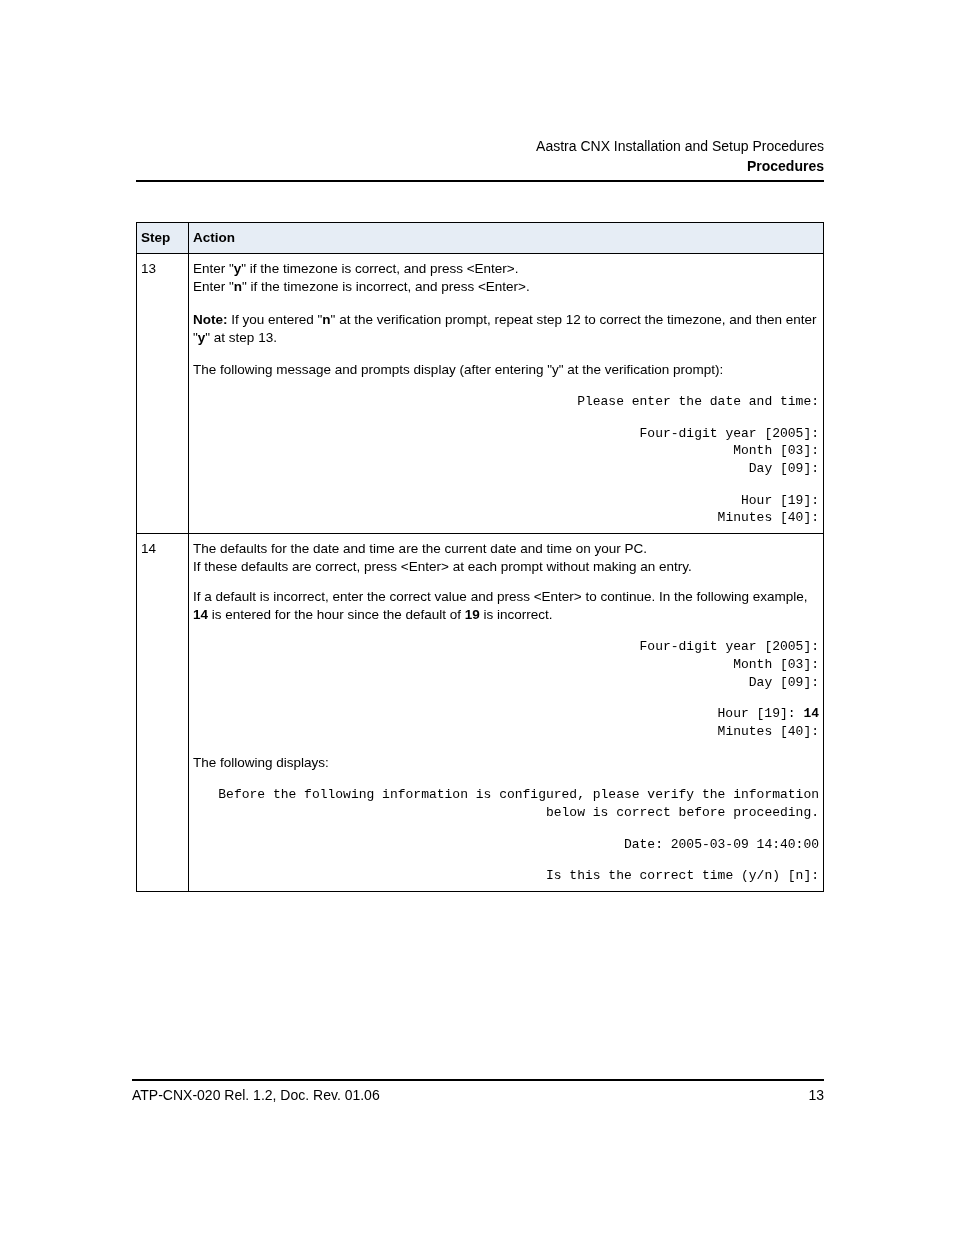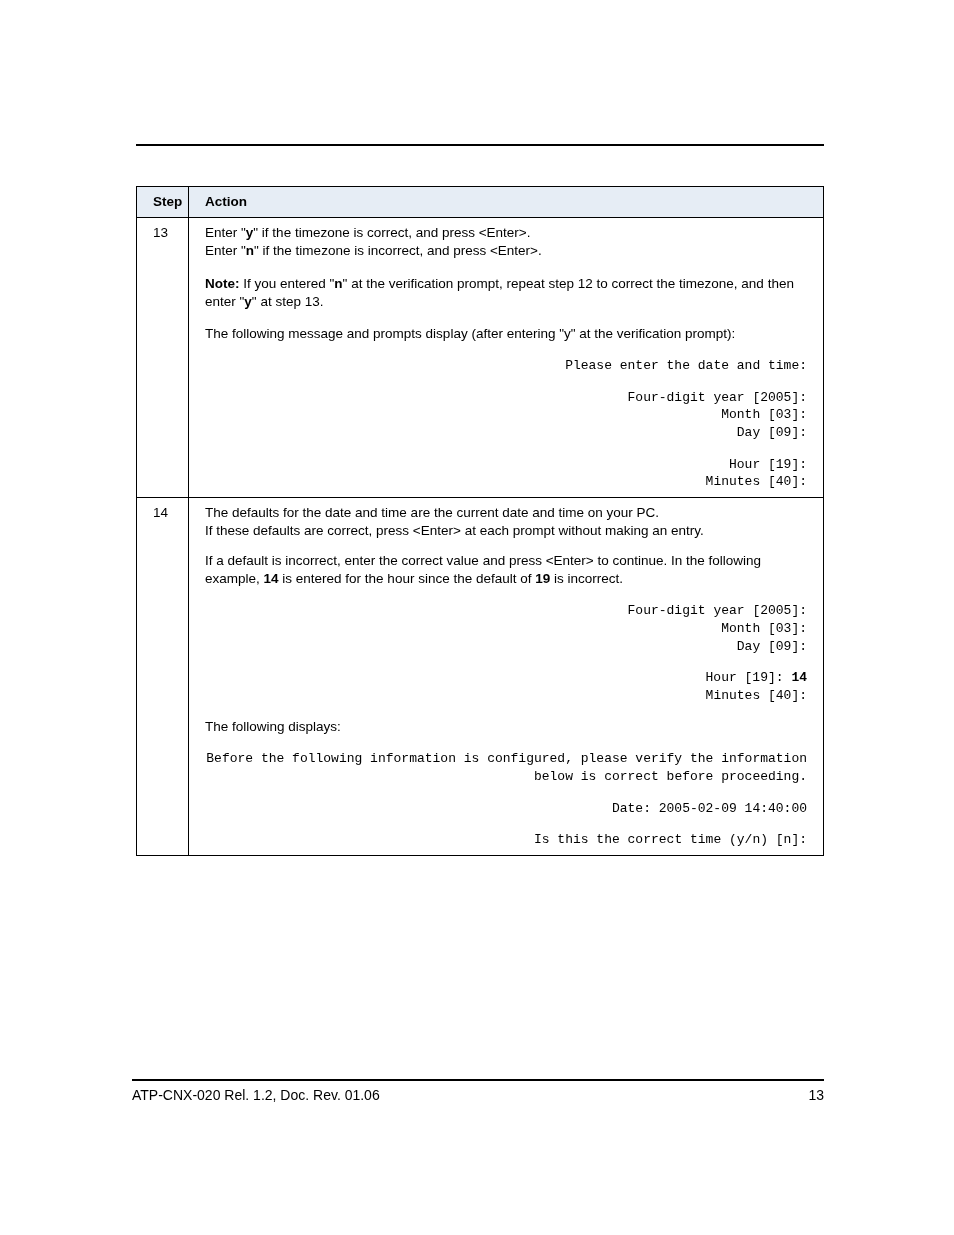--- a/index.html
+++ b/index.html
@@ -37,21 +37,21 @@
   }
   table.steps {
     border-collapse: collapse;
     width: 100%;
     table-layout: fixed;
   }
   table.steps th, table.steps td {
     border: 1px solid #000;
     vertical-align: top;
     text-align: left;
-    padding: 6px 16px;
+    padding: 6px 4px;
     font-size: 13.5px;
     line-height: 1.35;
   }
   table.steps th {
     background: #e6edf5;
     font-weight: bold;
   }
   table.steps col.step-col { width: 52px; }
   .mono {
     font-family: "Courier New", Courier, monospace;
@@ -84,20 +84,24 @@
     display: flex;
     justify-content: space-between;
     font-size: 14px;
   }
 </style>
 </head>
 <body>
 
 <div class="page">
 
+  <div class="header">
+    <div class="header-line1">Aastra CNX Installation and Setup Procedures</div>
+    <div class="header-line2">Procedures</div>
+  </div>
   <hr class="header-rule">
 
   <table class="steps">
     <colgroup>
       <col class="step-col">
       <col>
     </colgroup>
     <thead>
       <tr>
         <th>Step</th>
@@ -136,21 +140,21 @@
           <p class="para">
             <span>If a default is incorrect, enter the correct value and press &lt;Enter&gt; to continue. In the following example, </span><span class="b">14</span><span> is entered for the hour since the default of </span><span class="b">19</span><span> is incorrect.</span>
           </p>
           <pre class="mono para">Four-digit year [2005]:
 Month [03]:
 Day [09]:</pre>
           <pre class="mono para"><span>Hour [19]: </span><span class="b">14</span><span>
 Minutes [40]:</span></pre>
           <p class="para">The following displays:</p>
           <pre class="mono para">Before the following information is configured, please verify the information below is correct before proceeding.</pre>
-          <pre class="mono para">Date: 2005-02-09 14:40:00</pre>
+          <pre class="mono para">Date: 2005-03-09 14:40:00</pre>
           <pre class="mono" style="margin-bottom:0">Is this the correct time (y/n) [n]:</pre>
         </td>
       </tr>
     </tbody>
   </table>
 
 
   <div class="footer">
     <hr class="footer-rule">
     <div class="footer-row">

